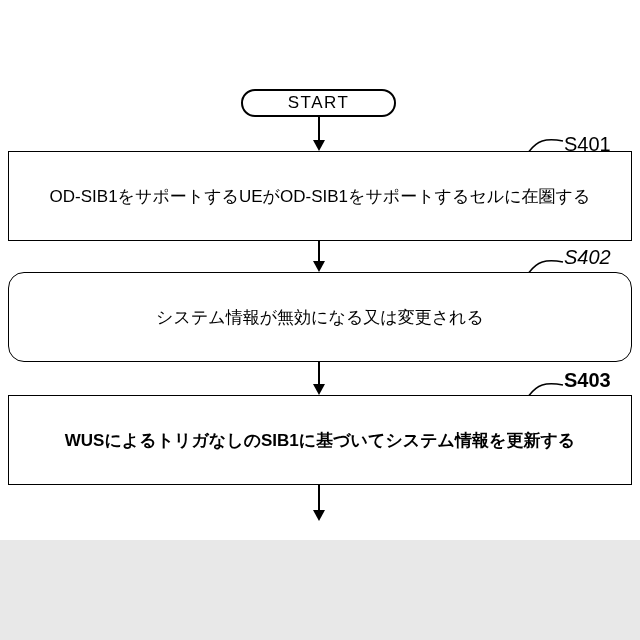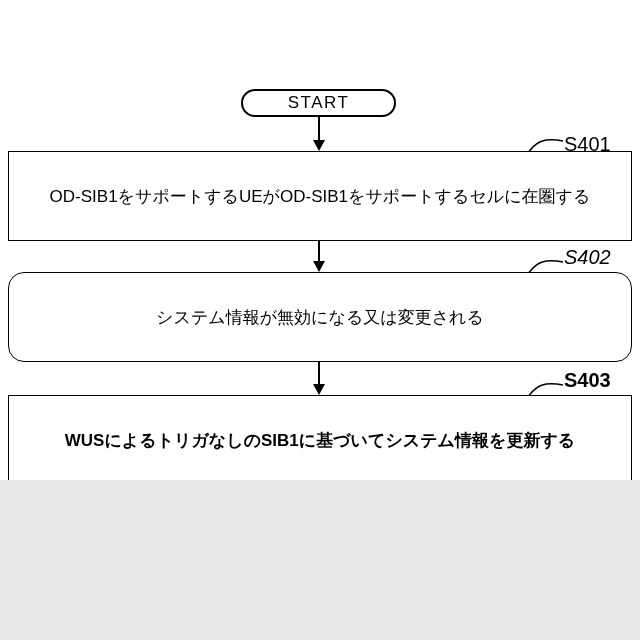--- a/index.html
+++ b/index.html
@@ -4,21 +4,21 @@
 <style>
   :root { --line-color: #000000; --bg-color: #ffffff; }
   html, body { margin: 0; padding: 0; }
   body {
     font-family: "Liberation Sans", "DejaVu Sans", sans-serif;
     background: #e8e8e8;
   }
   .canvas {
     position: relative;
     width: 640px;
-    height: 480px;
+    height: 540px;
     background: var(--bg-color);
     overflow: hidden;
     color: var(--line-color);
   }
   .terminal {
     position: absolute;
     left: 241px;
     width: 155px;
     height: 28px;
     border: 2px solid var(--line-color);

